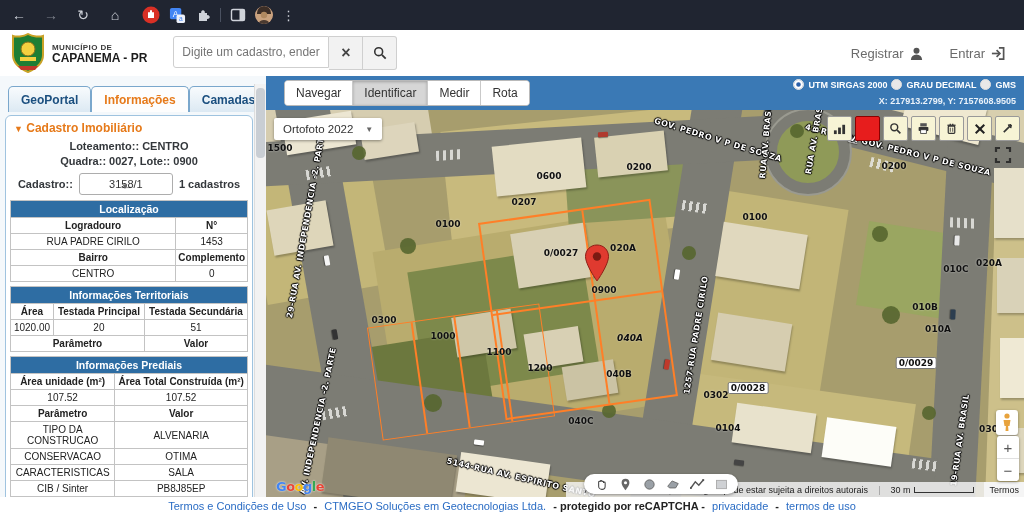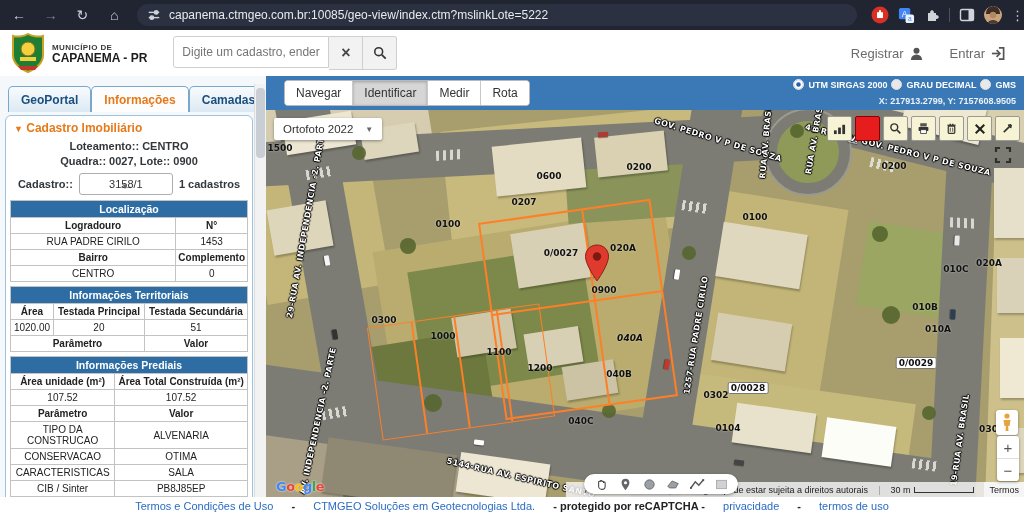--- a/index.html
+++ b/index.html
@@ -91,45 +91,34 @@
   .drawbar{position:absolute;left:318px;bottom:3px;background:#fff;border-radius:11px;box-shadow:0 1px 3px rgba(0,0,0,.4);display:flex;align-items:center;padding:2px 6px;gap:2px;z-index:60;}
   .drawbar .db{width:22px;height:16px;display:flex;align-items:center;justify-content:center;cursor:pointer;}
   .infostrip{position:absolute;right:0;bottom:0;left:300px;height:15px;background:rgba(245,245,245,.82);display:flex;align-items:center;justify-content:flex-end;gap:10px;font-size:9px;color:#222;z-index:55;}
   .infostrip .lnk{cursor:pointer;}
   .scale{display:flex;align-items:center;gap:4px;}
   .scalebar{width:58px;height:5px;border:1px solid #333;border-top:none;}
   .terms{background:#f5f5f5;padding:0 5px;height:15px;display:flex;align-items:center;cursor:pointer;}
   .glogo{position:absolute;left:10px;bottom:3px;z-index:56;font:bold 13px "DejaVu Sans",sans-serif;letter-spacing:-.5px;text-shadow:0 0 2px #fff;}
 
   
-  .footer{position:absolute;left:0;top:497px;width:1024px;height:18px;background:#fff;display:flex;align-items:center;justify-content:center;font-size:11px;gap:15px;}
+  .footer{position:absolute;left:0;top:497px;width:1024px;height:18px;background:#fff;display:flex;align-items:center;justify-content:center;font-size:11px;gap:4px;}
   .footer .lk{color:#2a6cc4;cursor:pointer;}
   .footer .pt{color:#222;font-weight:bold;white-space:pre;}
 </style>
 </head>
 <body>
 
 <div class="page">
 
   <div class="chrome">
     <div class="nav-ic">←</div>
     <div class="nav-ic dim">→</div>
     <div class="nav-ic">↻</div>
     <div class="nav-ic">⌂</div>
-    <div class="omnibox">
-      <svg width="14" height="14" viewBox="0 0 16 16">
-          <g stroke="#cfd3da" stroke-width="1.6" fill="#cfd3da">
-            <line x1="2" y1="5" x2="14" y2="5"></line>
-            <circle cx="10.5" cy="5" r="2"></circle>
-            <line x1="2" y1="11" x2="14" y2="11"></line>
-            <circle cx="5.5" cy="11" r="2"></circle>
-          </g>
-        </svg>
-      <span>capanema.ctmgeo.com.br:10085/geo-view/index.ctm?mslinkLote=5222</span>
-    </div>
     <div class="ext">
       <svg width="18" height="18" viewBox="0 0 18 18">
           <circle cx="9" cy="9" r="8.5" fill="#d93025"></circle>
           <path d="M6 12 V7 a1 1 0 0 1 2 0 V5 a1 1 0 0 1 2 0 v2 a1 1 0 0 1 2 0 v5 z" fill="#fff"></path>
         </svg>
       <svg width="17" height="17" viewBox="0 0 18 18">
           <rect x="1" y="1" width="12" height="12" rx="2" fill="#4285f4"></rect>
           <text x="7" y="10.5" font-size="9" fill="#fff" text-anchor="middle" font-family="Liberation Sans">A</text>
           <rect x="8" y="8" width="9" height="9" rx="2" fill="#eef2fb"></rect>
           <text x="12.5" y="15" font-size="7" fill="#4285f4" text-anchor="middle" font-family="Liberation Sans">a</text>

